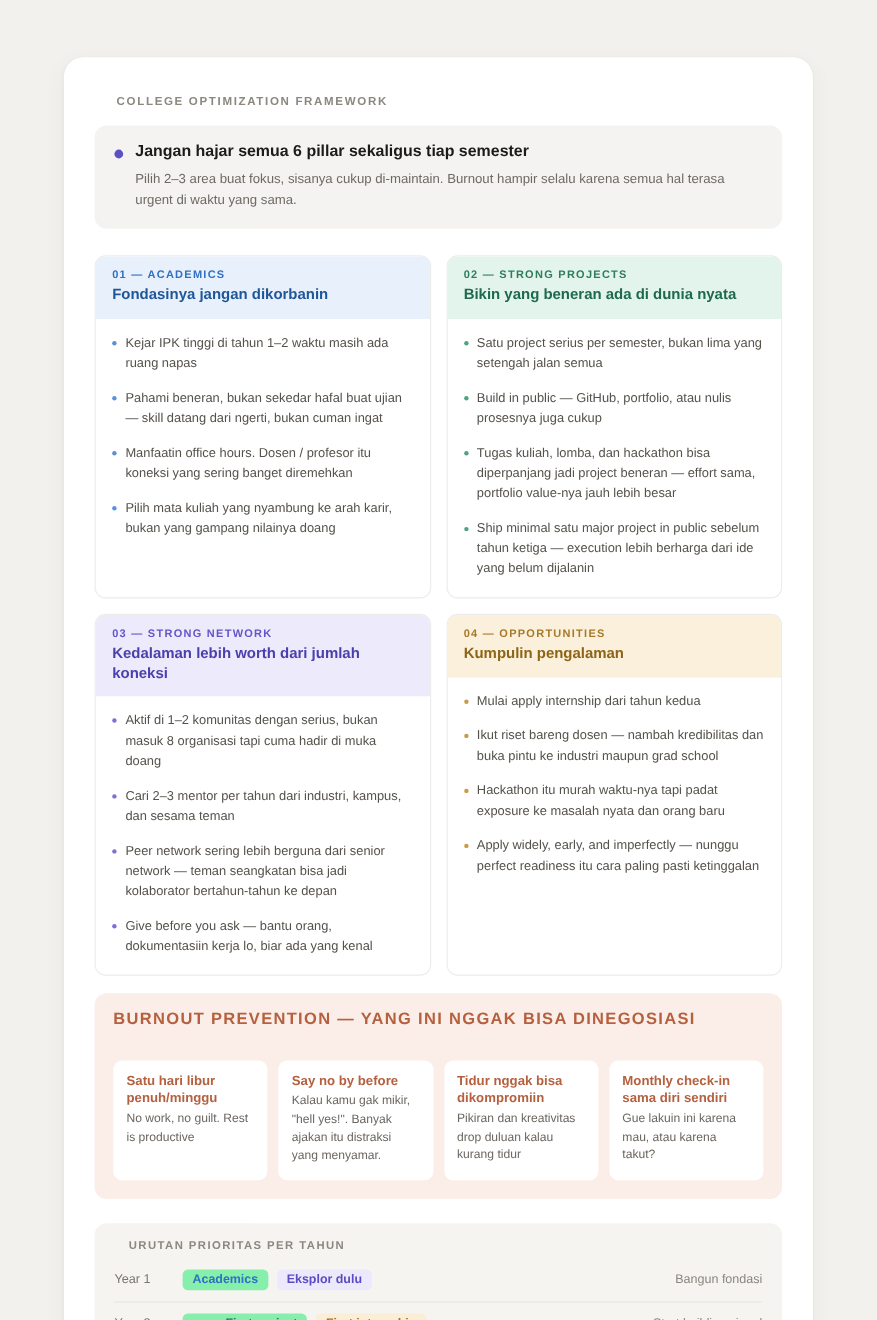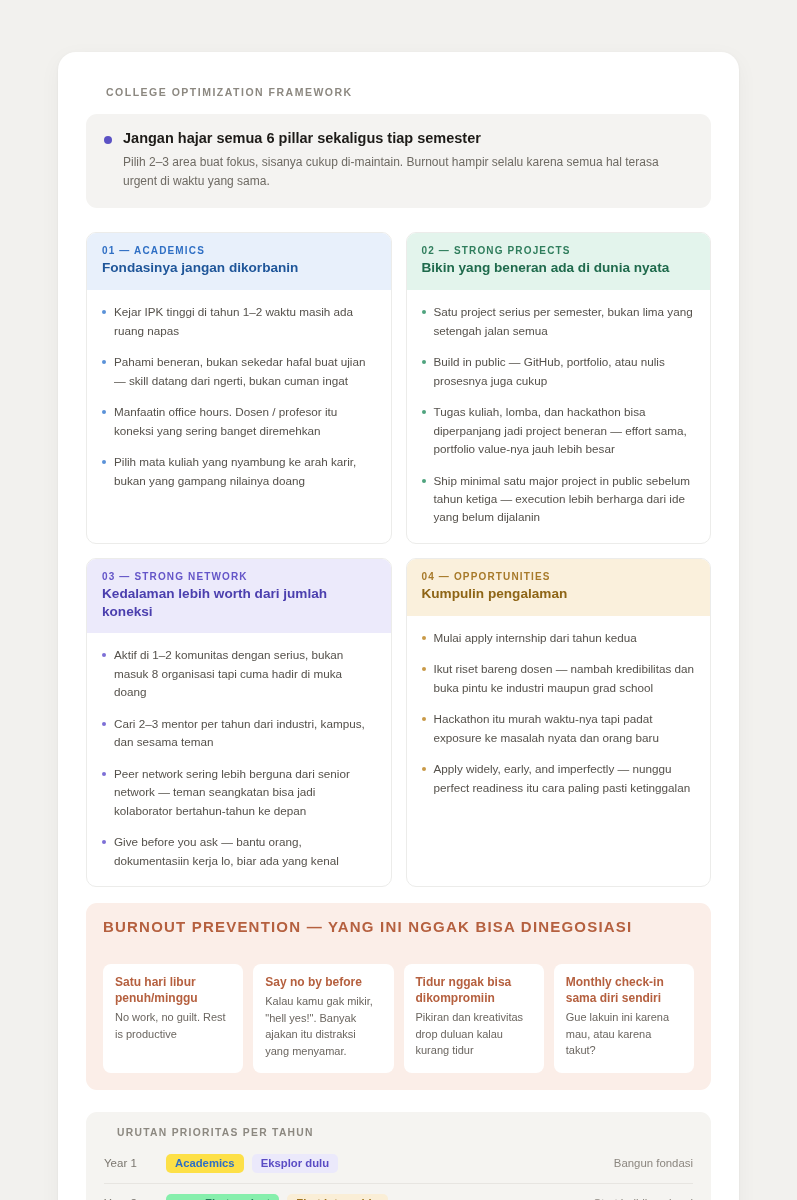--- a/index.html
+++ b/index.html
@@ -213,21 +213,21 @@
     flex: 1;
     flex-wrap: wrap;
   }
   .chip {
     font-size: 11.3px;
     font-weight: 700;
     padding: 3px 9px 4px 9px;
     border-radius: 5px;
     white-space: nowrap;
   }
-  .c-blue   { background: #fde047; color: #2f6fc4; }
+  .c-blue   { background: #86efac; color: #2f6fc4; }
   .c-purple { background: #ebe9fb; color: #5a4cc4; }
   .c-green  { background: #86efac; color: #23785a; padding-left: 39px; }
   .c-amber  { background: #faeed6; color: #a0741f; }
   .tl-note {
     font-size: 11.4px;
     color: #8b867f;
     text-align: right;
     white-space: nowrap;
     padding-left: 12px;
   }

